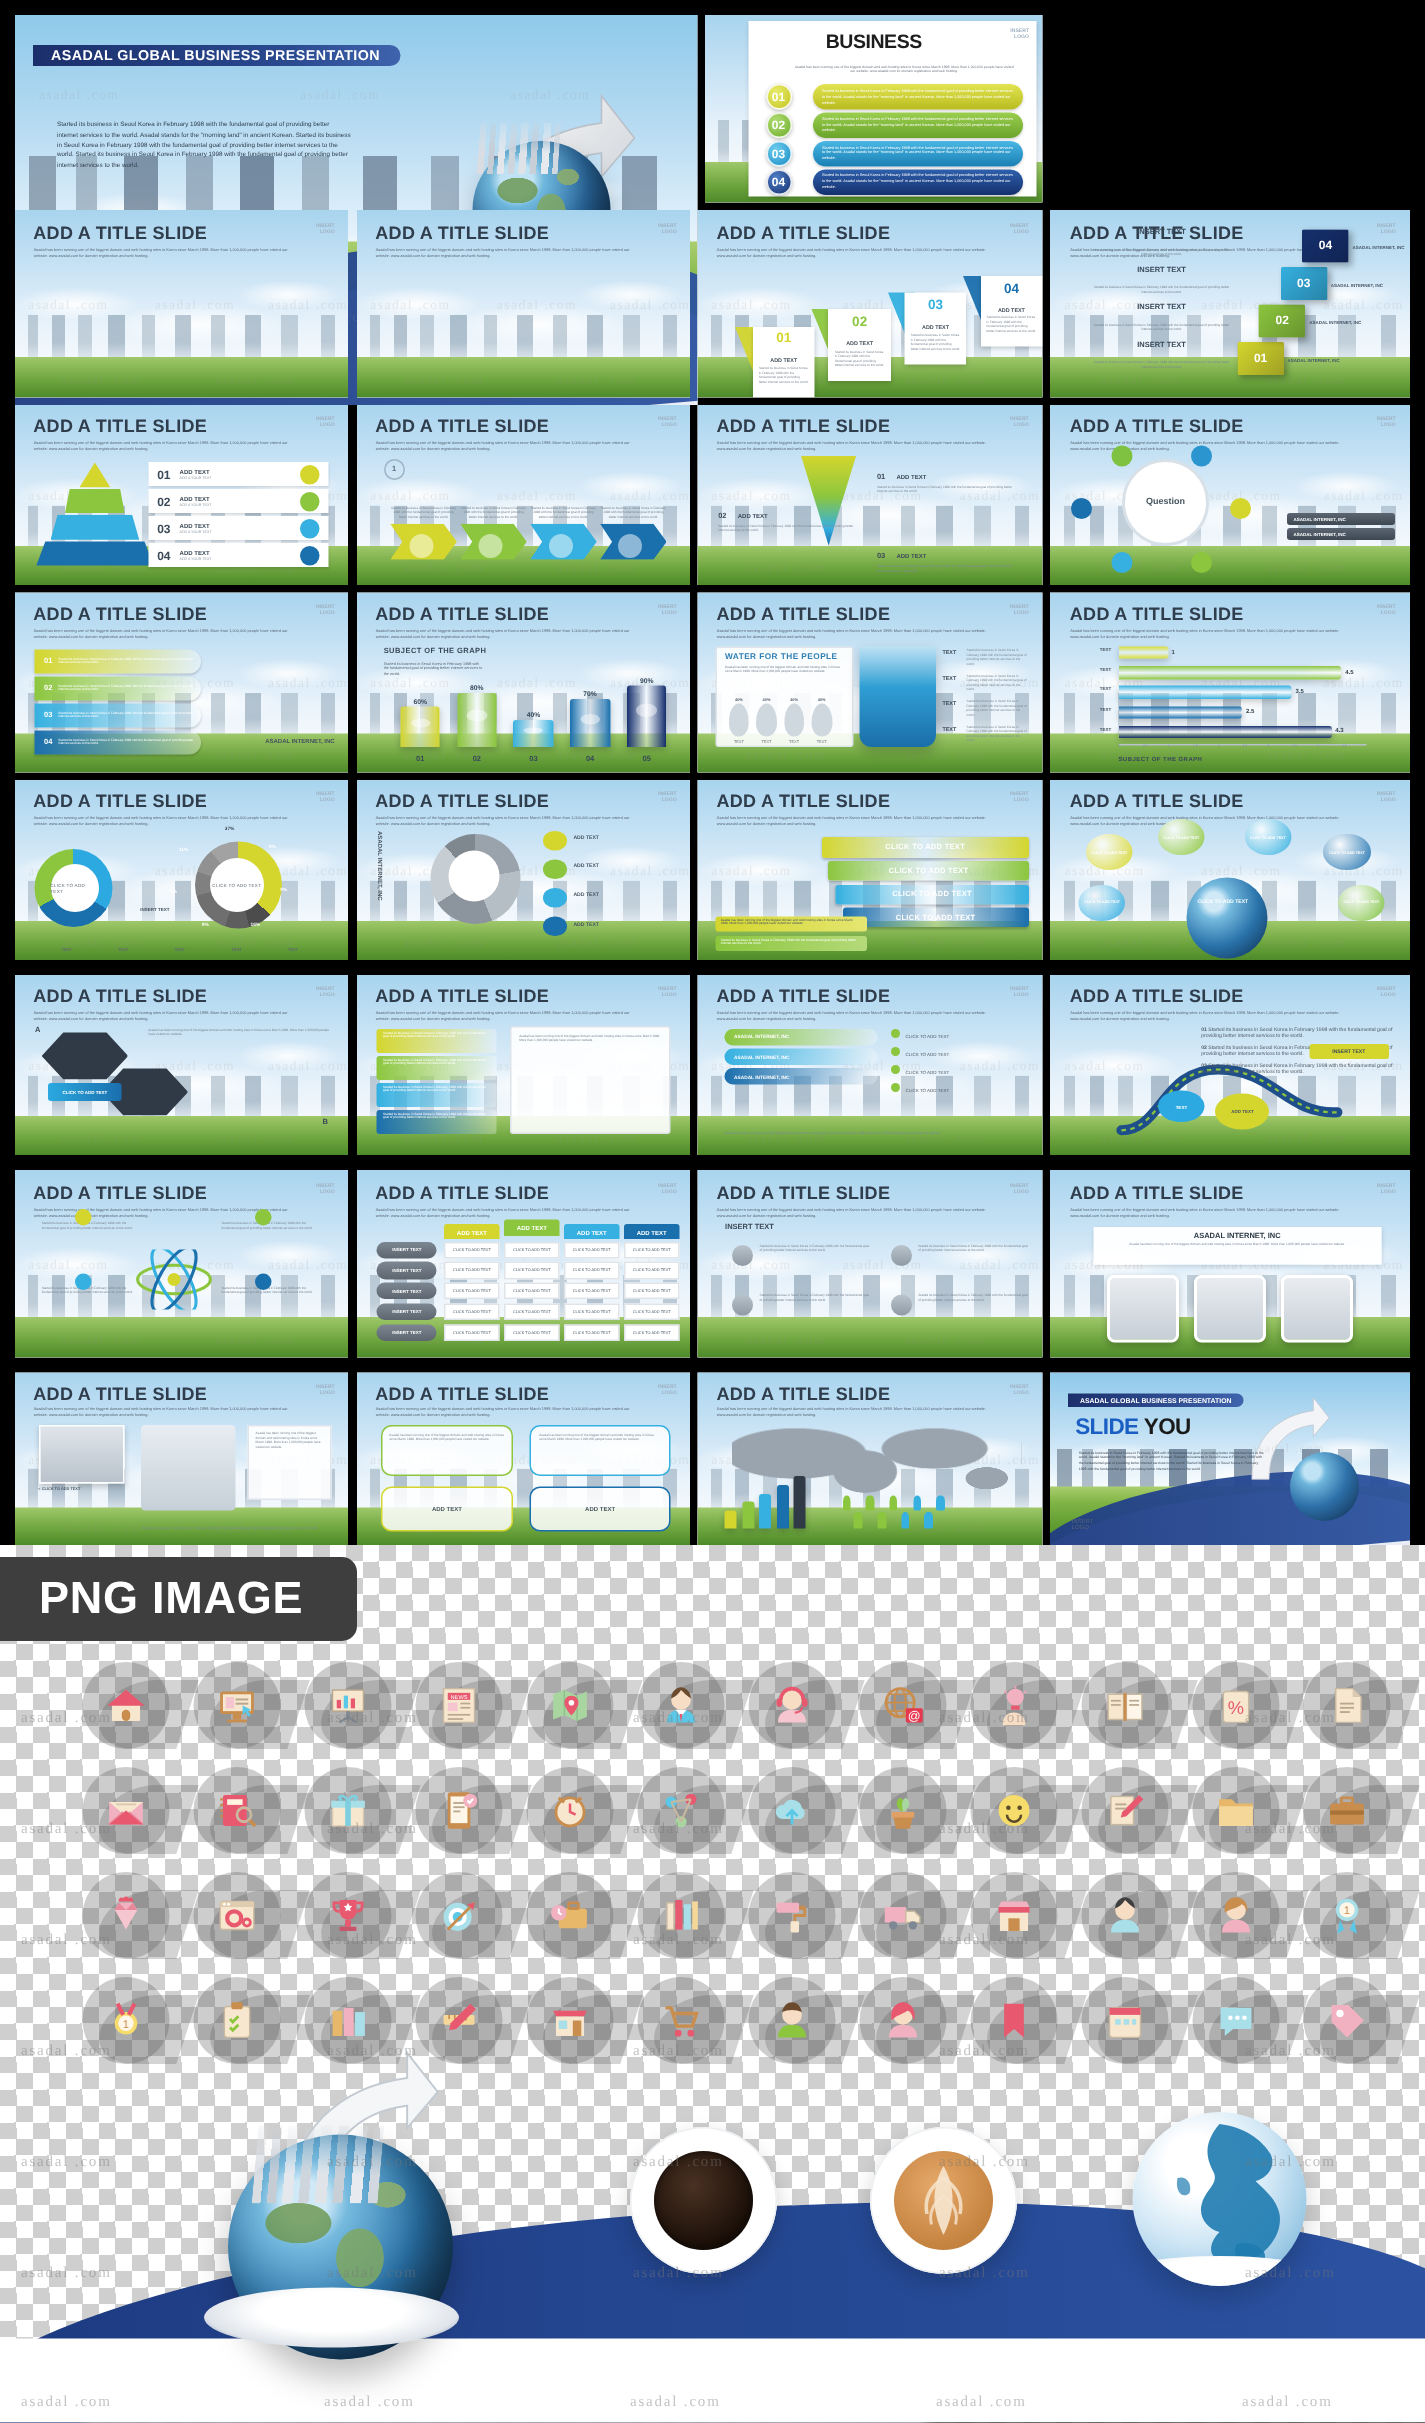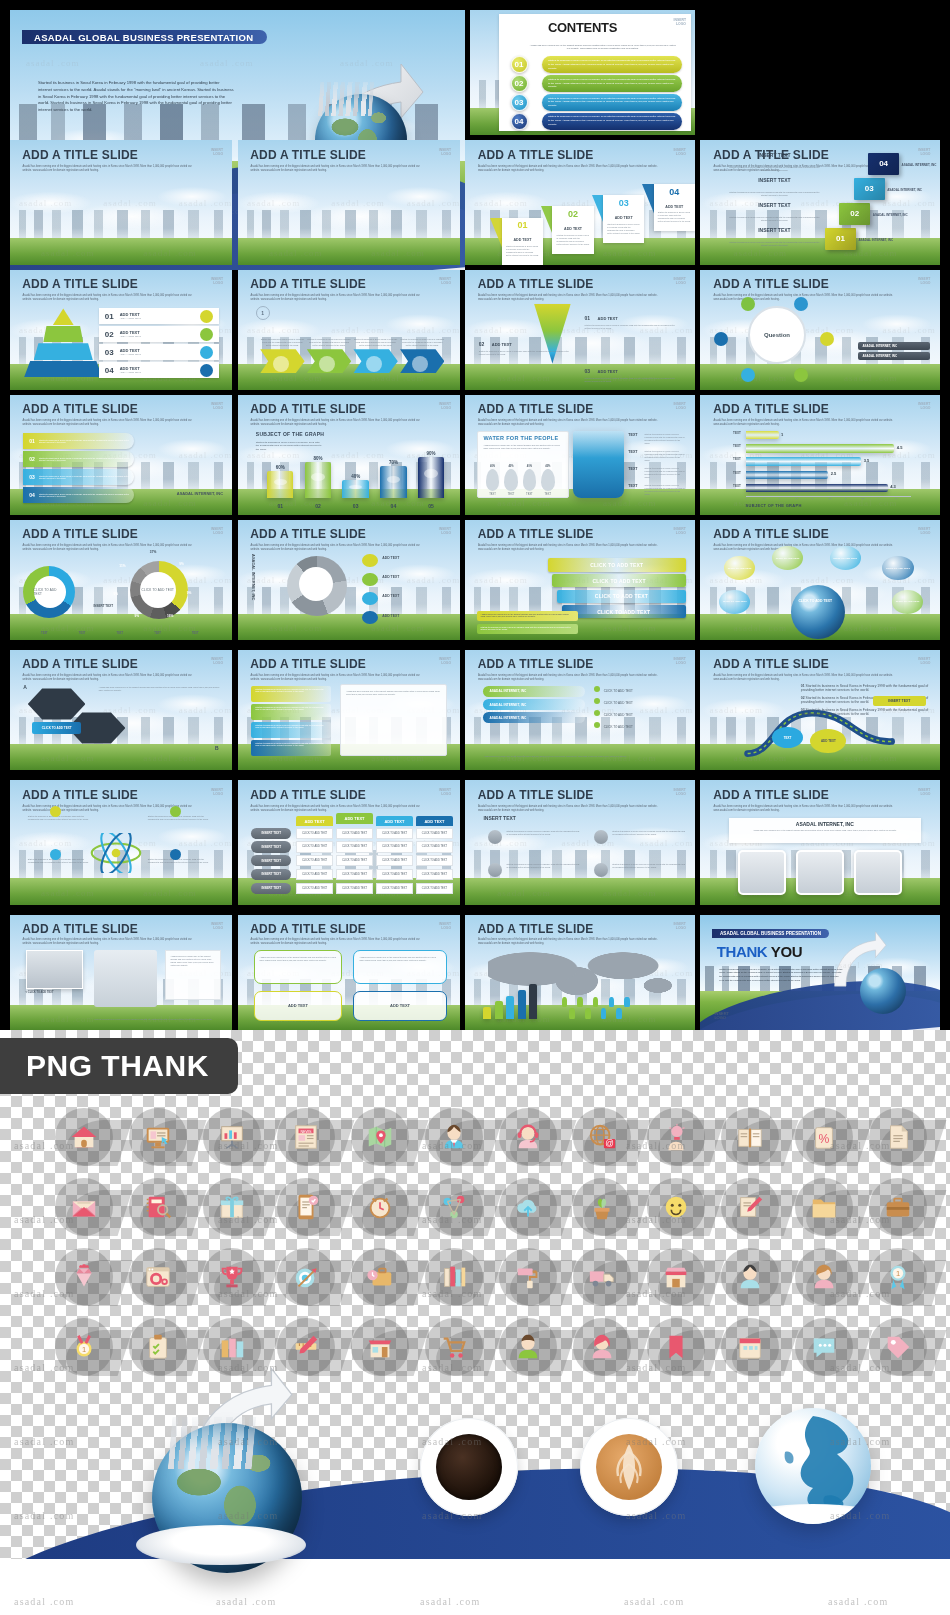--- a/index.html
+++ b/index.html
@@ -276,21 +276,21 @@
       </div>
     </div>
   </div>
 
   <div class="slide" id="contents-slide" style="left:470px;top:10px;width:225px;height:125px;">
     <div class="slide-inner">
       <div class="sky"></div>
       <div class="cityline"></div>
       <div class="grass"></div>
       <div style="position:absolute;left:13%;top:3%;right:2%;bottom:3%;background:#fff;box-shadow:0 1px 3px rgba(0,0,0,.18);"></div>
-      <div style="position:absolute;left:0;right:0;top:8%;text-align:center;font-size:13px;font-weight:bold;color:#1d1d1d;letter-spacing:-.3px;">CONTENTS</div>
+      <div style="position:absolute;left:0;right:0;top:8%;text-align:center;font-size:13px;font-weight:bold;color:#1d1d1d;letter-spacing:-.3px;">BUSINESS</div>
       <div style="position:absolute;left:26%;right:8%;top:27%;font-size:2.3px;line-height:1.5;color:#6a7682;text-align:center;">Asadal has been running one of the biggest domain and web hosting sites in Korea since March 1998. More than 1,000,000 people have visited our website. www.asadal.com for domain registration and web hosting.</div>
 
       <div class="num-badge" style="left:18%;top:37%;width:17px;height:17px;background:radial-gradient(circle at 35% 30%,#e9eb6a,#c3c625);">
           <span>01</span>
         </div>
       <div class="pill" style="left:32%;top:37%;right:6%;height:17px;background:linear-gradient(#e2e451,#b9bc1f);">
         <span class="pill-txt" style="color:#fff;">Started its business in Seoul Korea in February 1998 with the fundamental goal of providing better internet services to the world. Asadal stands for the "morning land" in ancient Korean. More than 1,000,000 people have visited our website.</span>
       </div>
 
       <div class="num-badge" style="left:18%;top:52%;width:17px;height:17px;background:radial-gradient(circle at 35% 30%,#b0dc74,#6fae2c);">
@@ -1440,36 +1440,36 @@
     <svg style="position:absolute;right:18%;top:12%;width:32%;height:58%;" viewBox="0 0 120 140">
       <path d="M10 120 C10 60 50 30 96 24 L96 6 L118 34 L96 60 L96 44 C62 48 34 70 34 120 Z" fill="#f2f4f7" stroke="#c3c9d0" stroke-width="1.2"></path>
         </svg>
     <div style="position:absolute;right:14%;top:46%;width:46px;height:46px;border-radius:50%;
       background:radial-gradient(circle at 32% 28%,#bfe3f4 0 12%,#6fb7dc 20%,#2d6fa8 52%,#163d63 86%);"></div>
     <div style="position:absolute;left:5%;top:12%;height:9px;padding:0 8px;display:flex;align-items:center;
       background:linear-gradient(to right,#1b2f6b,#3f63ad);border-radius:0 5px 5px 0;color:#fff;font-size:4.6px;font-weight:bold;">
           <span>ASADAL GLOBAL BUSINESS PRESENTATION</span>
         </div>
     <div style="position:absolute;left:7%;top:24%;font-size:15px;font-weight:bold;letter-spacing:-.4px;">
-      <span style="color:#1b5fc4;">THANK</span><span style="color:#1a1a1a;"> YOU</span></div>
+      <span style="color:#1b5fc4;">SLIDE</span><span style="color:#1a1a1a;"> YOU</span></div>
     <div style="position:absolute;left:8%;top:46%;width:52%;font-size:2.3px;line-height:1.55;color:#3a4754;">Started its business in Seoul Korea in February 1998 with the fundamental goal of providing better internet services to the world. Asadal stands for the "morning land" in ancient Korean. Started its business in Seoul Korea in February 1998 with the fundamental goal of providing better internet services to the world. Started its business in Seoul Korea in February 1998 with the fundamental goal of providing better internet services to the world.</div>
     <div style="position:absolute;left:6%;bottom:8%;font-size:4px;line-height:1.15;color:#56647a;">
       <div>INSERT</div>
           <div>LOGO</div>
         </div>
     <div class="wm">
       <span style="left:56%;top:40%;font-size:8px">asadal .com</span>
         </div>
   </div>
     </div>
   </div>
 
 <div id="png-section">
   <div id="png-banner">
-    <span>PNG THANK</span>
+    <span>PNG IMAGE</span>
   </div>
 
   <div class="icon-grid" id="icon-grid">
       <div class="icon-cell" style="left: 55px; top: 78px;">
         <div class="icon-shadow"></div>
         <div class="icon-circle"></div>
         <div class="icon-glyph">
           <svg viewBox="0 0 32 32" width="30" height="30">
             <path d="M16 5 L29 16 H25 V27 H7 V16 H3 Z" fill="#e8586f"></path>
             <rect x="12" y="18" width="8" height="9" fill="#c98d4e"></rect>

